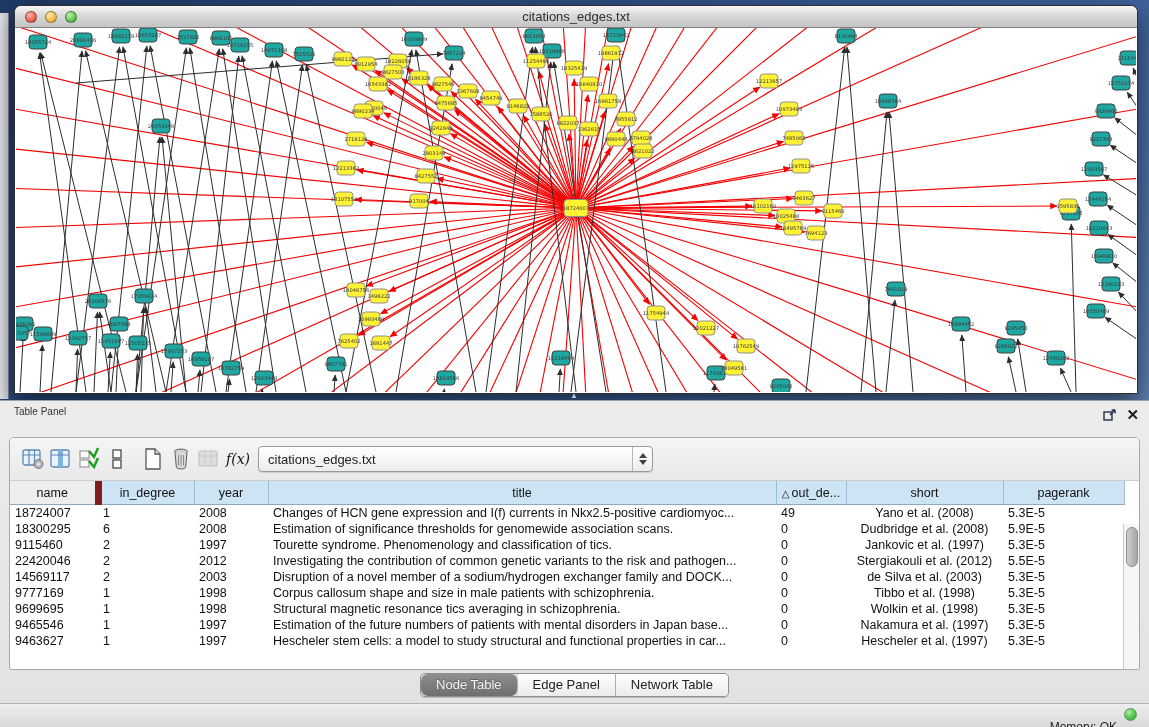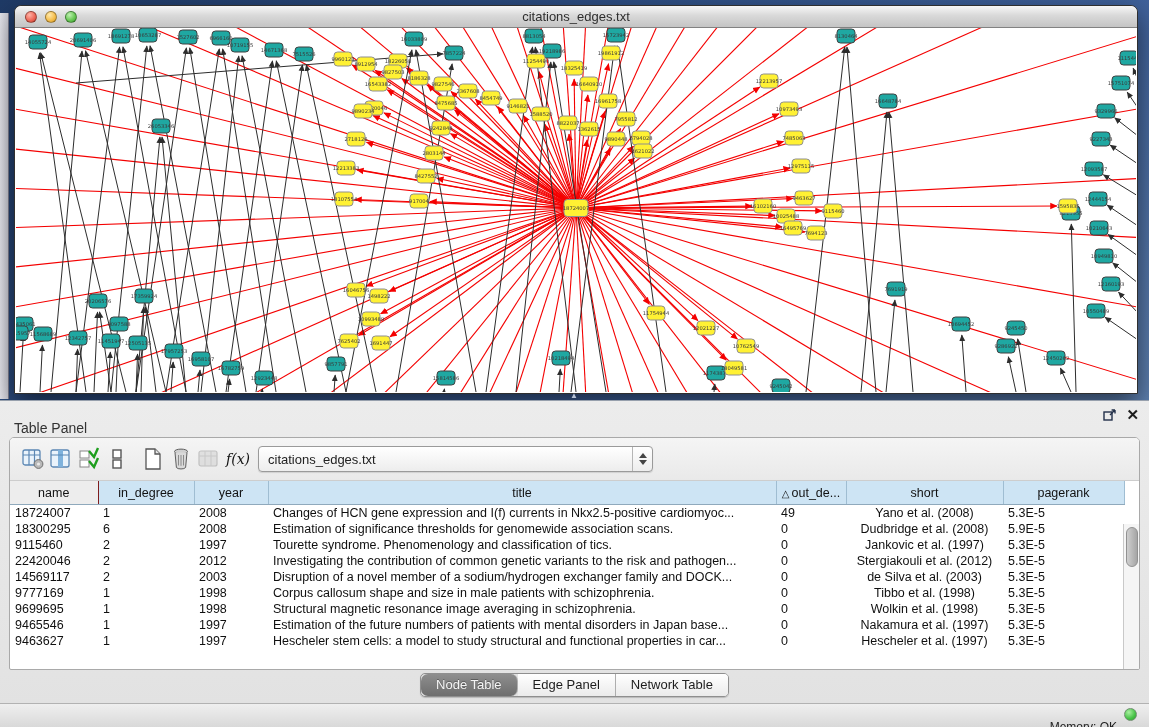--- a/index.html
+++ b/index.html
@@ -24,21 +24,21 @@
   .light{width:12px;height:12px;border-radius:50%;border:1px solid rgba(0,0,0,.35);box-sizing:border-box;}
   .light.red{background:radial-gradient(circle at 35% 30%,#ffb3a7,#ee6a5a 55%,#c63b2c);}
   .light.yellow{background:radial-gradient(circle at 35% 30%,#ffe9ac,#f5bf4f 55%,#d99a1e);}
   .light.green{background:radial-gradient(circle at 35% 30%,#c0f0b2,#69c956 55%,#3d9e2e);}
   .net-canvas{position:absolute;left:1px;top:22px;width:1120px;height:364px;background:#ffffff;overflow:hidden;}
   .divider-handle{position:absolute;left:567px;top:393px;width:14px;height:6px;color:#b9c4d6;font-size:8px;line-height:6px;text-align:center;}
   
   .table-panel{position:absolute;left:0;top:400px;width:1149px;height:303px;
     background:linear-gradient(#ececec,#e2e2e2);border-top:1px solid #97a0ad;}
   .panel-header{position:absolute;left:0;top:0;width:100%;height:28px;}
-  .panel-title{position:absolute;left:14px;top:19px;font-size:14px;color:#333;}
+  .panel-title{position:absolute;left:14px;top:5px;font-size:10px;color:#333;}
   .panel-btns{position:absolute;right:10px;top:6px;display:flex;gap:9px;align-items:center;}
   .float-btn svg{display:block;}
   .close-btn{font-size:15px;font-weight:bold;color:#1c1c1c;line-height:15px;}
   .panel-content{position:absolute;left:9px;top:36px;width:1129px;height:231px;background:#fff;
     border:1px solid #a9a9a9;border-radius:5px 5px 2px 2px;overflow:hidden;}
   .tp-toolbar{position:absolute;left:0;top:0;width:100%;height:43px;
     background:linear-gradient(#f5f5f5,#e9e9e9);border-bottom:1px solid #cdcdcd;
     display:flex;align-items:center;gap:2px;padding-left:10px;box-sizing:border-box;}
   .tbtn{width:26px;height:26px;display:flex;align-items:center;justify-content:center;}
   .combo{width:393px;height:24px;border:1px solid #9a9a9a;border-radius:4px;
@@ -49,21 +49,21 @@
     border-left:1px solid #b5b5b5;display:flex;flex-direction:column;align-items:center;justify-content:center;}
   .combo-stepper span{display:block;width:0;height:0;border-left:4px solid transparent;border-right:4px solid transparent;}
   .arr-up{border-bottom:5px solid #444;margin-bottom:2px;}
   .arr-dn{border-top:5px solid #444;}
   
   .grid{position:absolute;left:0;top:43px;width:100%;bottom:0;font-size:12.5px;color:#101010;}
   table.tbl{border-collapse:collapse;table-layout:fixed;width:1114px;}
   .tbl th{height:21px;font-weight:normal;font-size:12.5px;color:#111;
     background:#cde4f4;border-right:1px solid #9fbdd2;border-bottom:1px solid #8fa9bc;
     overflow:hidden;white-space:nowrap;}
-  .tbl th.first{background:#ededed;border-right:1px solid #7f1d1d;}
+  .tbl th.first{background:#ededed;border-right:7px solid #7f1d1d;}
   .tbl td{height:16px;padding:0 0 0 5px;white-space:nowrap;overflow:hidden;border:none;}
   .tbl td.center{text-align:center;padding:0;}
   .sort-tri{font-size:10px;margin-right:2px;}
   .vscroll{position:absolute;right:0;top:43px;width:15px;height:160px;background:#f5f5f5;border-left:1px solid #c9c9c9;}
   .vthumb{position:absolute;left:2px;top:3px;width:10px;height:38px;border-radius:6px;
     background:linear-gradient(90deg,#cfcfcf,#a5a5a5);border:1px solid #919191;}
   
   .tabbar{position:absolute;left:0;top:272px;width:100%;text-align:center;}
   .seg{display:inline-flex;border:1px solid #8f8f8f;border-radius:5px;overflow:hidden;
     box-shadow:0 1px 1px rgba(0,0,0,.18);font-size:13px;line-height:20px;}
@@ -862,21 +862,21 @@
               <td>1998</td>
               <td>Corpus callosum shape and size in male patients with schizophrenia.</td>
               <td>0</td>
               <td class="center">Tibbo et al. (1998)</td>
               <td>5.3E-5</td>
             </tr>
             <tr>
               <td>9699695</td>
               <td>1</td>
               <td>1998</td>
-              <td>Structural magnetic resonance image averaging in schizophrenia.</td>
+              <td>Structural magnetic resonance tics averaging in schizophrenia.</td>
               <td>0</td>
               <td class="center">Wolkin et al. (1998)</td>
               <td>5.3E-5</td>
             </tr>
             <tr>
               <td>9465546</td>
               <td>1</td>
               <td>1997</td>
               <td>Estimation of the future numbers of patients with mental disorders in Japan base...</td>
               <td>0</td>

